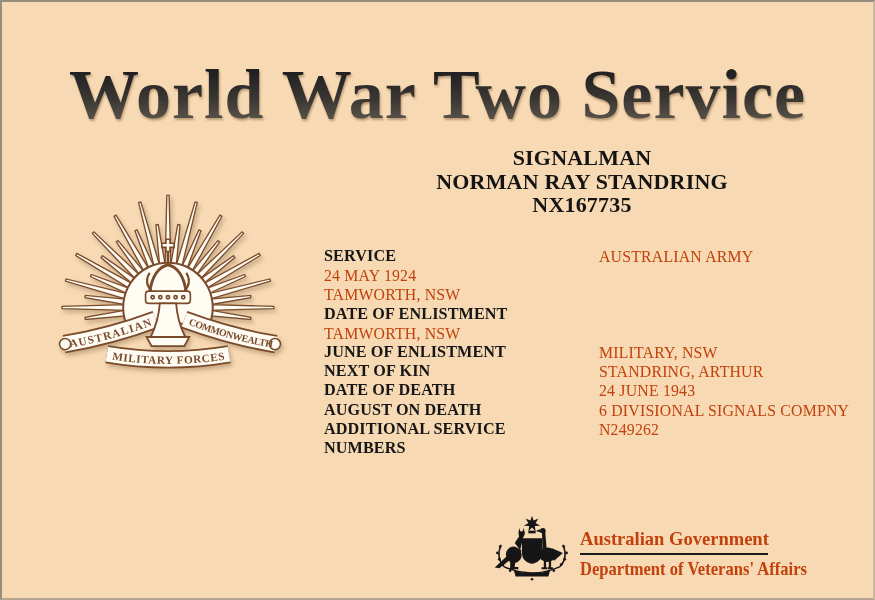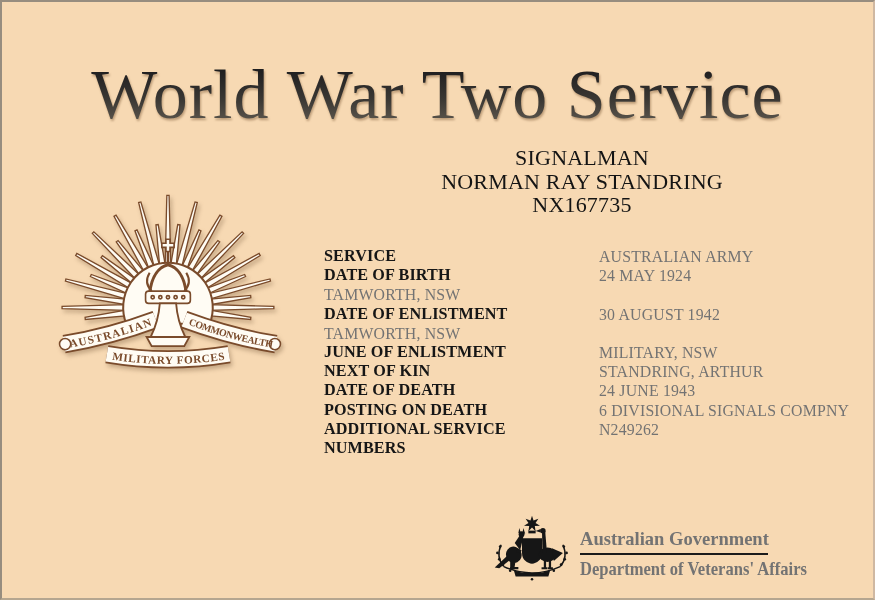--- a/index.html
+++ b/index.html
@@ -7,52 +7,52 @@
     width:875px;height:600px;position:relative;overflow:hidden;
     background:#f7d9b3;
     border:2px solid #978d7f;
     border-right-color:#cfb8a2;
     border-bottom-color:#b5a690;
     box-sizing:border-box;
     font-family:"Liberation Serif","DejaVu Serif",serif;
   }
   .title{
     position:absolute;top:6px;left:0;width:100%;text-align:center;
-    font-size:70px;font-weight:normal;letter-spacing:1px;line-height:80px;
+    font-size:70px;font-weight:bold;letter-spacing:1px;line-height:80px;
     color:#2b2a28;
     filter:drop-shadow(1px 2px 1px rgba(135,100,65,.55));
     white-space:nowrap;
   }
   @supports ((-webkit-background-clip:text)){
     .title{
       background:linear-gradient(180deg,#17171a 8%,#3a3733 55%,#6e665a 100%);
       -webkit-background-clip:text;background-clip:text;
       -webkit-text-fill-color:transparent;color:transparent;
     }
   }
   .person{
     position:absolute;top:144px;left:300px;width:560px;text-align:center;
-    font-size:22px;font-weight:normal;line-height:23.5px;color:#141414;
+    font-size:22px;font-weight:bold;line-height:23.5px;color:#141414;
     letter-spacing:.2px;
   }
   .badge-svg{
     position:absolute;left:56px;top:191px;width:224px;height:178px;
     filter:drop-shadow(2px 3px 2px rgba(125,95,65,.4));
   }
   .details{position:absolute;left:322px;top:245px;}
   .detail-row{display:flex;align-items:flex-start;}
   .detail-label{
     width:275px;flex:0 0 275px;font-weight:bold;font-size:16.2px;
     line-height:19.2px;color:#161616;white-space:pre-line;letter-spacing:.1px;
   }
   .detail-value{
-    font-size:15.8px;line-height:19.2px;color:#737373;white-space:nowrap;letter-spacing:.2px;
+    font-size:15.8px;line-height:19.2px;color:#c2410c;white-space:nowrap;letter-spacing:.2px;
   }
   .arms-svg{position:absolute;left:490px;top:510px;width:80px;height:80px;}
-  .footer-text{position:absolute;left:578px;top:527px;color:#737373;}
+  .footer-text{position:absolute;left:578px;top:527px;color:#c2410c;}
   .footer-gov{
     font-size:19.5px;font-weight:bold;line-height:20px;white-space:nowrap;
     transform:scaleX(.95);transform-origin:left center;
   }
   .footer-divider{width:188px;border:none;border-top:2px solid #1b1b1b;margin:4px 0 4px 0;}
   .footer-dept{
     font-size:19.5px;font-weight:bold;line-height:20px;white-space:nowrap;
     transform:scaleX(.85);transform-origin:left center;
   }
 </style>
@@ -149,47 +149,45 @@
     </text>
   </g>
 </svg>
 
 <div class="details">
   <div class="detail-row">
     <span class="detail-label">SERVICE</span>
     <span class="detail-value">AUSTRALIAN ARMY</span>
   </div>
   <div class="detail-row">
-    <span class="detail-label">DATE OF BIRTH</span>
     <span class="detail-value">24 MAY 1924</span>
   </div>
   <div class="detail-row">
     <span class="detail-value">TAMWORTH, NSW</span>
   </div>
   <div class="detail-row">
     <span class="detail-label">DATE OF ENLISTMENT</span>
-    <span class="detail-value">30 AUGUST 1942</span>
   </div>
   <div class="detail-row">
     <span class="detail-value">TAMWORTH, NSW</span>
   </div>
   <div class="detail-row">
     <span class="detail-label">JUNE OF ENLISTMENT</span>
     <span class="detail-value">MILITARY, NSW</span>
   </div>
   <div class="detail-row">
     <span class="detail-label">NEXT OF KIN</span>
     <span class="detail-value">STANDRING, ARTHUR</span>
   </div>
   <div class="detail-row">
     <span class="detail-label">DATE OF DEATH</span>
     <span class="detail-value">24 JUNE 1943</span>
   </div>
   <div class="detail-row">
-    <span class="detail-label">POSTING ON DEATH</span>
+    <span class="detail-label">AUGUST ON DEATH</span>
     <span class="detail-value">6 DIVISIONAL SIGNALS COMPNY</span>
   </div>
   <div class="detail-row">
     <span class="detail-label">ADDITIONAL SERVICE
 NUMBERS</span>
     <span class="detail-value">N249262</span>
   </div>
 </div>
 
 <svg class="arms-svg" viewBox="0 0 88 88" xmlns="http://www.w3.org/2000/svg">

